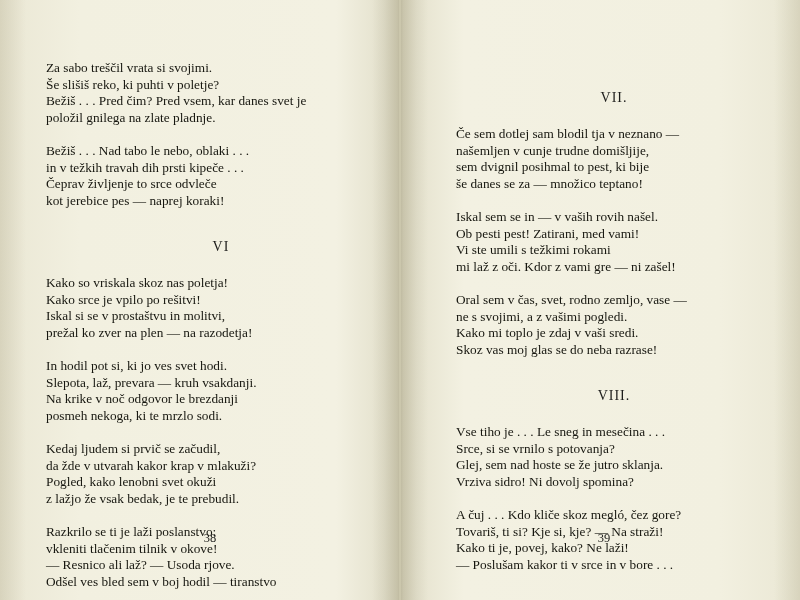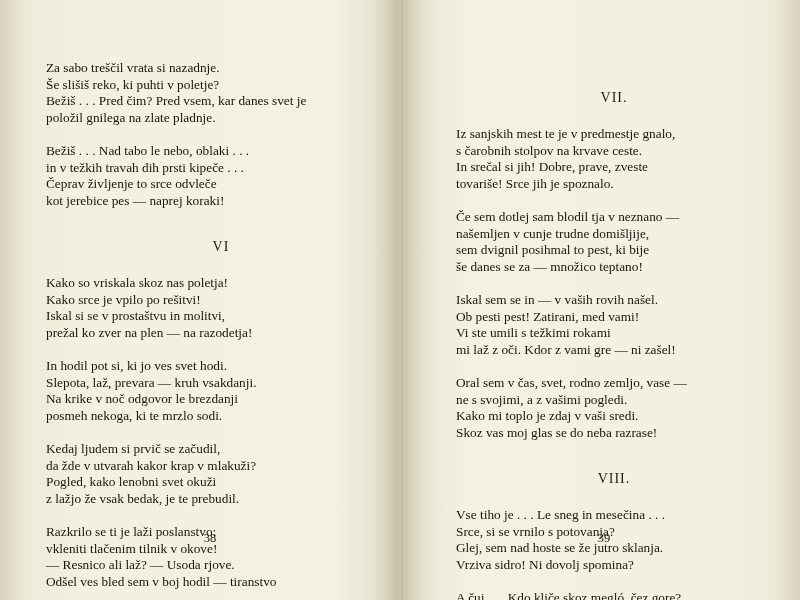--- a/index.html
+++ b/index.html
@@ -87,21 +87,21 @@
   .edge-left { left: 0; background: linear-gradient(to right, rgba(150,142,106,.22), rgba(150,142,106,0)); }
   .edge-right { right: 0; background: linear-gradient(to left, rgba(150,142,106,.22), rgba(150,142,106,0)); }
 </style>
 </head>
 <body>
 
 <div class="book">
 
   <div class="page page-left">
     <div>
-      <div class="stanza">Za sabo treščil vrata si nazadnje.
+      <div class="stanza">Za sabo treščil vrata si svojimi.
 Še slišiš reko, ki puhti v poletje?
 Bežiš . . . Pred čim? Pred vsem, kar danes svet je
 položil gnilega na zlate pladnje.</div>
       <div class="stanza">Bežiš . . . Nad tabo le nebo, oblaki . . .
 in v težkih travah dih prsti kipeče . . .
 Čeprav življenje to srce odvleče
 kot jerebice pes — naprej koraki!</div>
       <div class="poem-number">VI</div>
       <div class="stanza">Kako so vriskala skoz nas poletja!
 Kako srce je vpilo po rešitvi!
@@ -118,24 +118,20 @@
       <div class="stanza">Razkrilo se ti je laži poslanstvo:
 vkleniti tlačenim tilnik v okove!
 — Resnico ali laž? — Usoda rjove.
 Odšel ves bled sem v boj hodil — tiranstvo</div>
     </div>
   </div>
 
   <div class="page page-right">
     <div>
       <div class="poem-number">VII.</div>
-      <div class="stanza">Iz sanjskih mest te je v predmestje gnalo,
-s čarobnih stolpov na krvave ceste.
-In srečal si jih! Dobre, prave, zveste
-tovariše! Srce jih je spoznalo.</div>
       <div class="stanza">Če sem dotlej sam blodil tja v neznano —
 našemljen v cunje trudne domišljije,
 sem dvignil posihmal to pest, ki bije
 še danes se za — množico teptano!</div>
       <div class="stanza">Iskal sem se in — v vaših rovih našel.
 Ob pesti pest! Zatirani, med vami!
 Vi ste umili s težkimi rokami
 mi laž z oči. Kdor z vami gre — ni zašel!</div>
       <div class="stanza">Oral sem v čas, svet, rodno zemljo, vase —
 ne s svojimi, a z vašimi pogledi.

